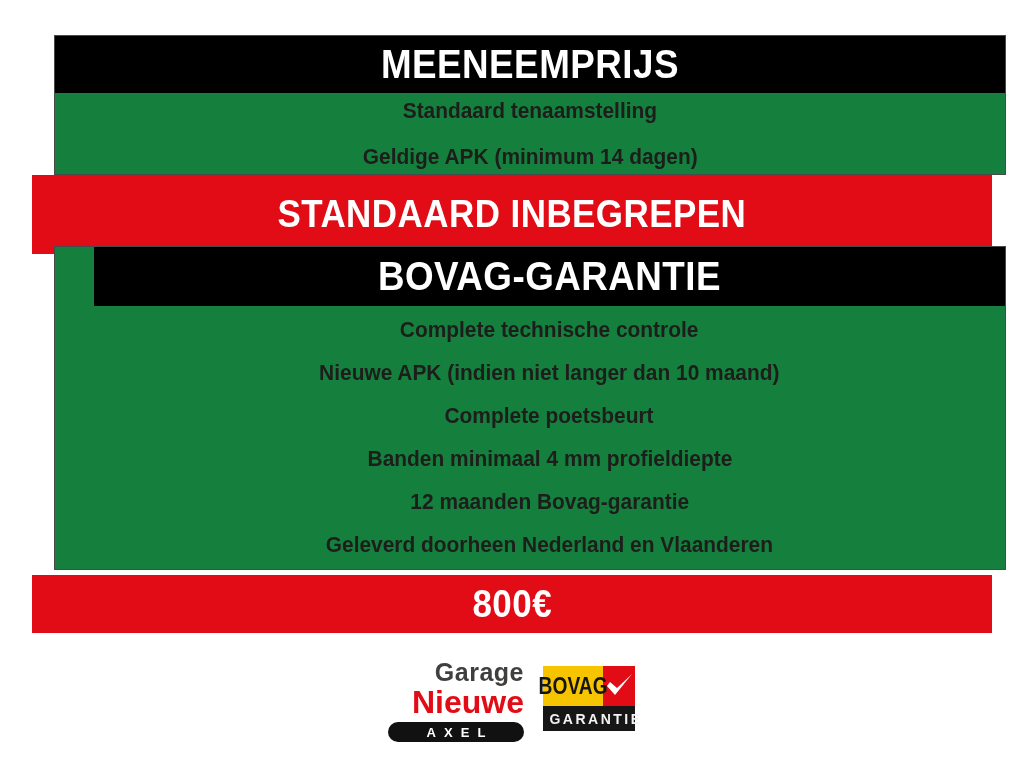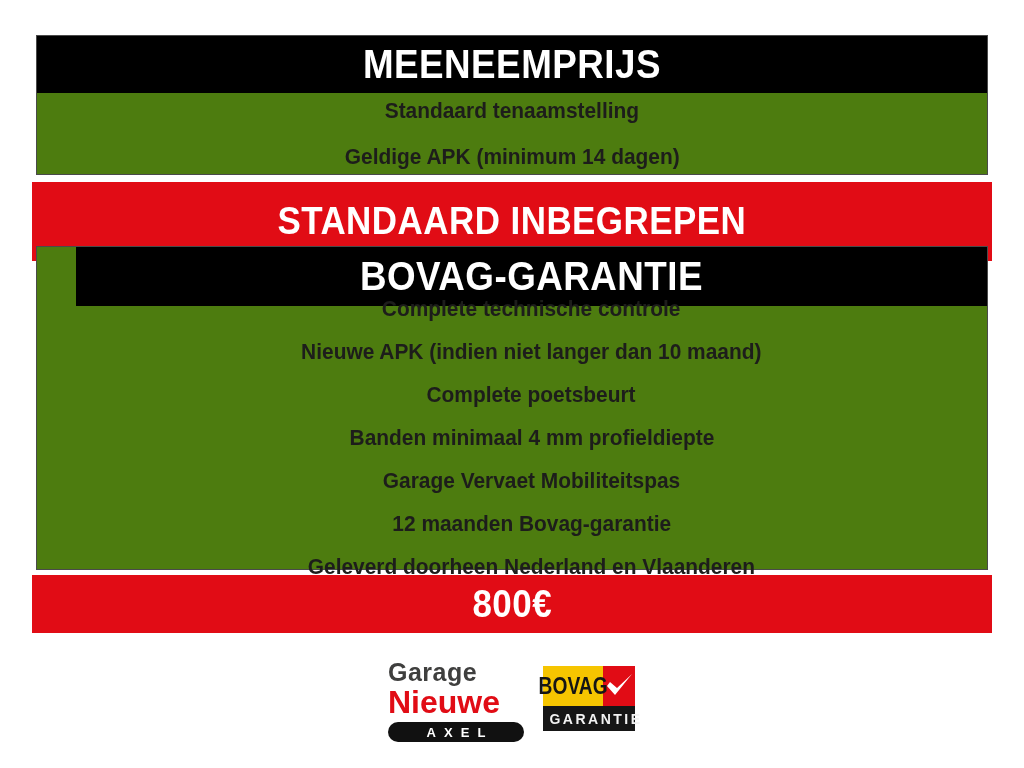--- a/index.html
+++ b/index.html
@@ -9,21 +9,21 @@
     font-family: "Liberation Sans", sans-serif;
     position: relative;
     overflow: hidden;
   }
   .canvas { position: absolute; inset: 0; background: #fff; }
 
   
   .cond { display: inline-block; transform: scaleX(0.92); transform-origin: center; white-space: nowrap; }
   .cond2 { display: inline-block; transform: scaleX(0.95); transform-origin: center; white-space: nowrap; }
 
-  .block { position: absolute; left: 36px; width: 952px; border: 1px solid #4a4a4a; background: #4d7c0f; }
+  .block { position: absolute; left: 54px; width: 952px; border: 1px solid #4a4a4a; background: #15803d; }
   .block1 { top: 35px; height: 140px; }
   .block2 { top: 246px; height: 324px; padding-left: 39px; }
 
   .black-bar {
     background: var(--black, #000);
     color: #fff;
     display: flex; align-items: center; justify-content: center;
     font-weight: bold;
     font-size: 40px;
     font-stretch: condensed;
@@ -48,29 +48,29 @@
   .red-banner {
     position: absolute; left: 32px; width: 960px;
     background: var(--red, #e10c15);
     color: #fff;
     display: flex; align-items: center; justify-content: center;
     font-weight: bold;
     font-size: 38px;
     font-stretch: condensed;
     letter-spacing: 0.5px;
   }
-  .red-banner.banner1 { top: 175px; height: 79px; margin-top: 7px; }
+  .red-banner.banner1 { top: 175px; height: 79px; }
   .red-banner.banner2 { top: 575px; height: 58px; }
 
   
   .logo-row { position: absolute; left: 0; top: 655px; width: 1024px; height: 90px; }
 
   .vervaet-logo {
     position: absolute; left: 388px; top: 5px; width: 136px;
-    text-align: left; line-height: 1;
+    text-align: right; line-height: 1;
   }
   .vervaet-line1 {
     color: var(--garage_gray, #3f3f3e);
     font-size: 25px; font-weight: 600; letter-spacing: 0.5px;
   }
   .vervaet-line2 {
     color: var(--red, #e10c15);
     font-size: 32px; font-weight: bold; letter-spacing: 0px;
     margin-top: 1px;
   }
@@ -135,21 +135,20 @@
 
   <div class="block block2">
     <div class="black-bar">
       <span class="cond">BOVAG-GARANTIE</span>
     </div>
     <div class="white-body">
       <div class="line"><span class="cond2">Complete technische controle</span></div>
       <div class="line"><span class="cond2">Nieuwe APK (indien niet langer dan 10 maand)</span></div>
       <div class="line"><span class="cond2">Complete poetsbeurt</span></div>
       <div class="line"><span class="cond2">Banden minimaal 4 mm profieldiepte</span></div>
-      <div class="line"><span class="cond2">Garage Vervaet Mobiliteitspas</span></div>
       <div class="line"><span class="cond2">12 maanden Bovag-garantie</span></div>
       <div class="line"><span class="cond2">Geleverd doorheen Nederland en Vlaanderen</span></div>
     </div>
   </div>
 
   <div class="red-banner banner2">
     <span class="cond">800€</span>
   </div>
 
   <div class="logo-row">

